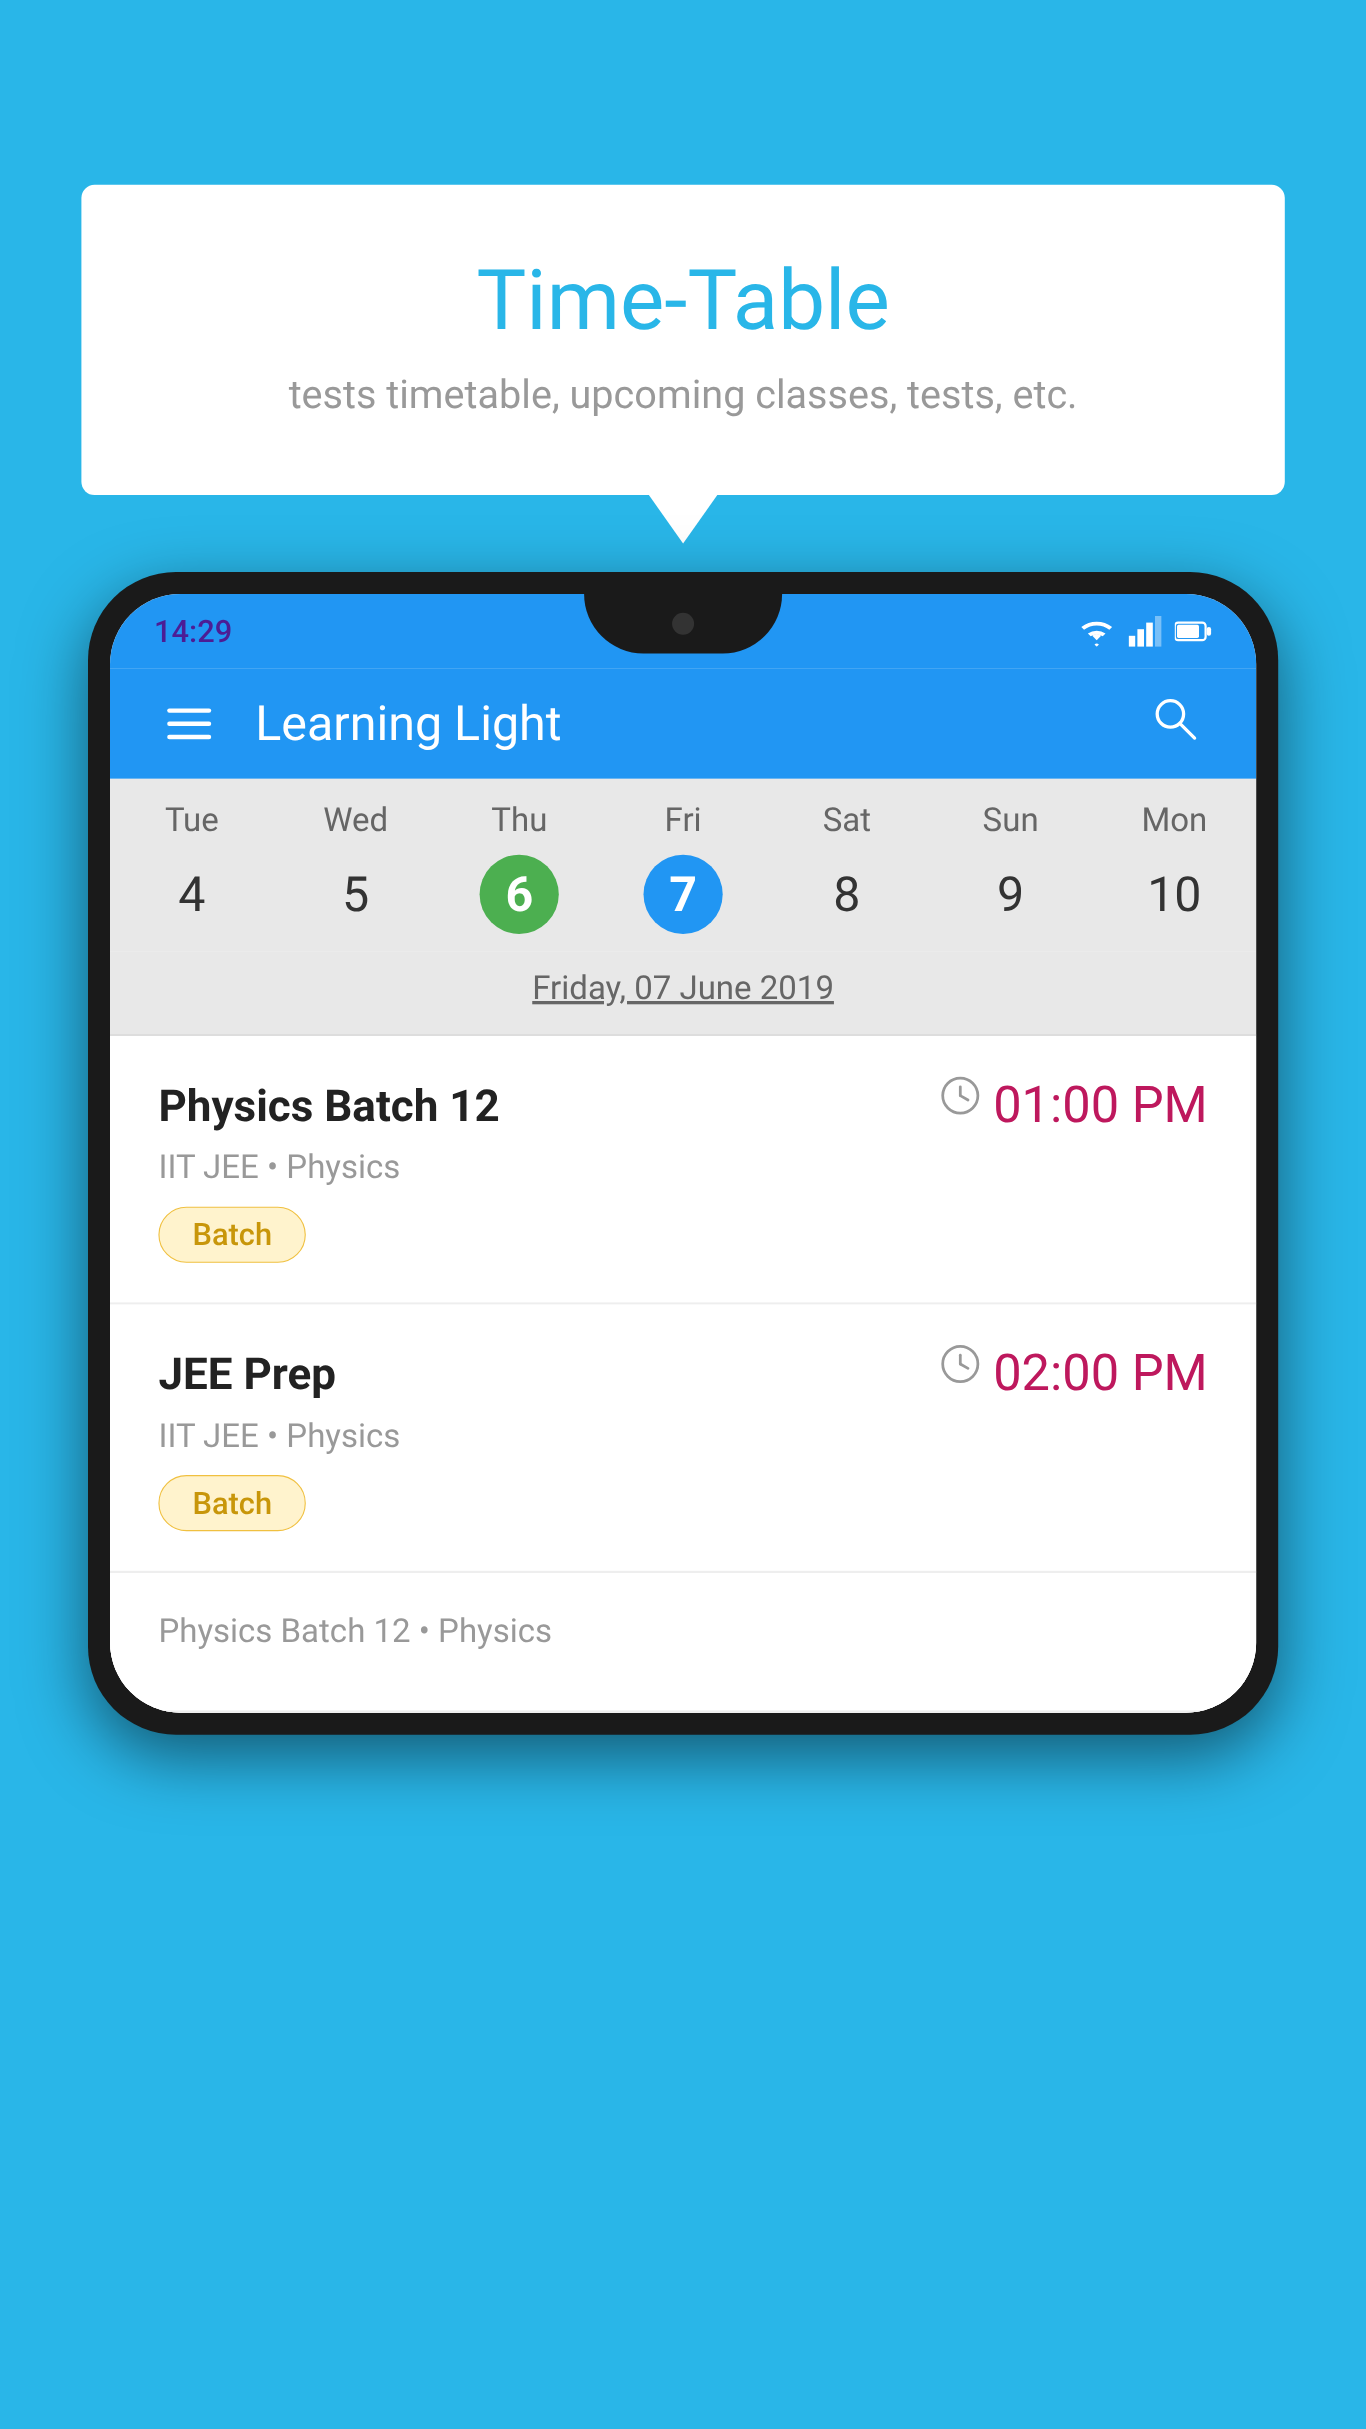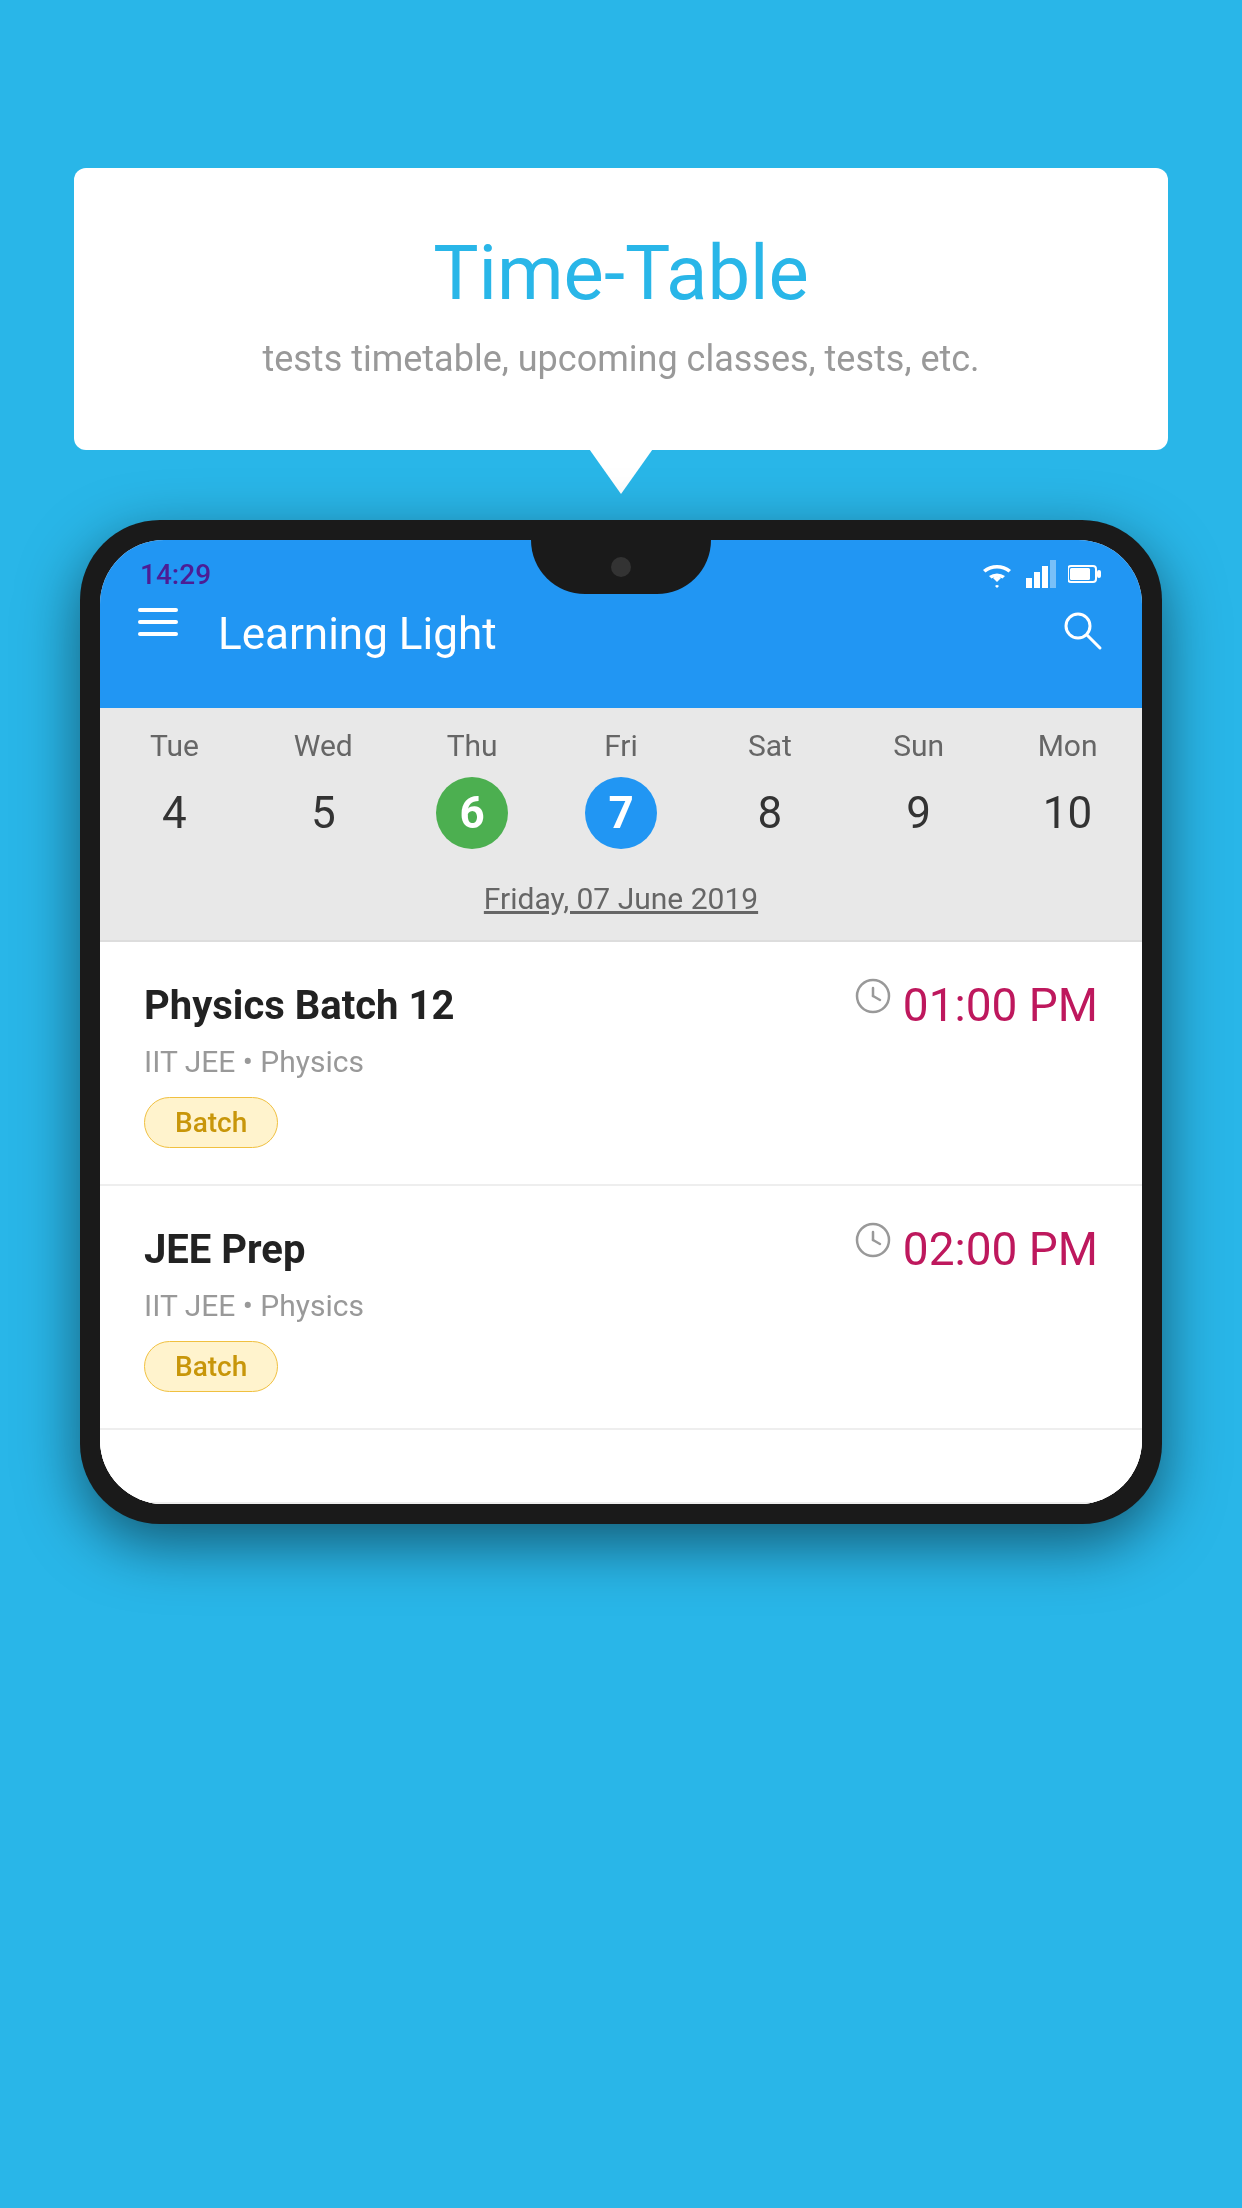--- a/index.html
+++ b/index.html
@@ -123,21 +123,22 @@
     .status-icon {
       color: #fff;
       font-size: 24px;
     }
 
     
     .app-header {
       background: #2196F3;
       height: 100px;
       display: flex;
-      padding: 0 38px;
+      align-items: center;
+      padding: 0 52px;
     }
 
     .hamburger-icon {
       color: #fff;
       font-size: 40px;
       margin-right: 40px;
       display: flex;
       flex-direction: column;
       gap: 8px;
       cursor: pointer;
@@ -374,18 +375,19 @@
             </div><div class="schedule-item-meta">IIT JEE • Physics</div><span class="batch-tag">Batch</span></div>
           <div class="schedule-item"><div class="schedule-item-top">
               <div class="schedule-item-title">JEE Prep</div>
               <div class="schedule-item-time"><svg class="clock-icon" viewBox="0 0 36 36" fill="none">
                   <circle cx="18" cy="18" r="16" stroke="#999" stroke-width="2.5"></circle>
                   <line x1="18" y1="10" x2="18" y2="18" stroke="#999" stroke-width="2.5" stroke-linecap="round"></line>
                   <line x1="18" y1="18" x2="25" y2="22" stroke="#999" stroke-width="2.5" stroke-linecap="round"></line>
                 </svg>02:00 PM</div>
             </div><div class="schedule-item-meta">IIT JEE • Physics</div><span class="batch-tag">Batch</span></div>
           <div class="schedule-item">
+            <div class="schedule-item-meta">Physics Batch 12 • Physics</div>
           </div>
         </div>
 
     </div>
   </div>
 </div>
 
 </body></html>

